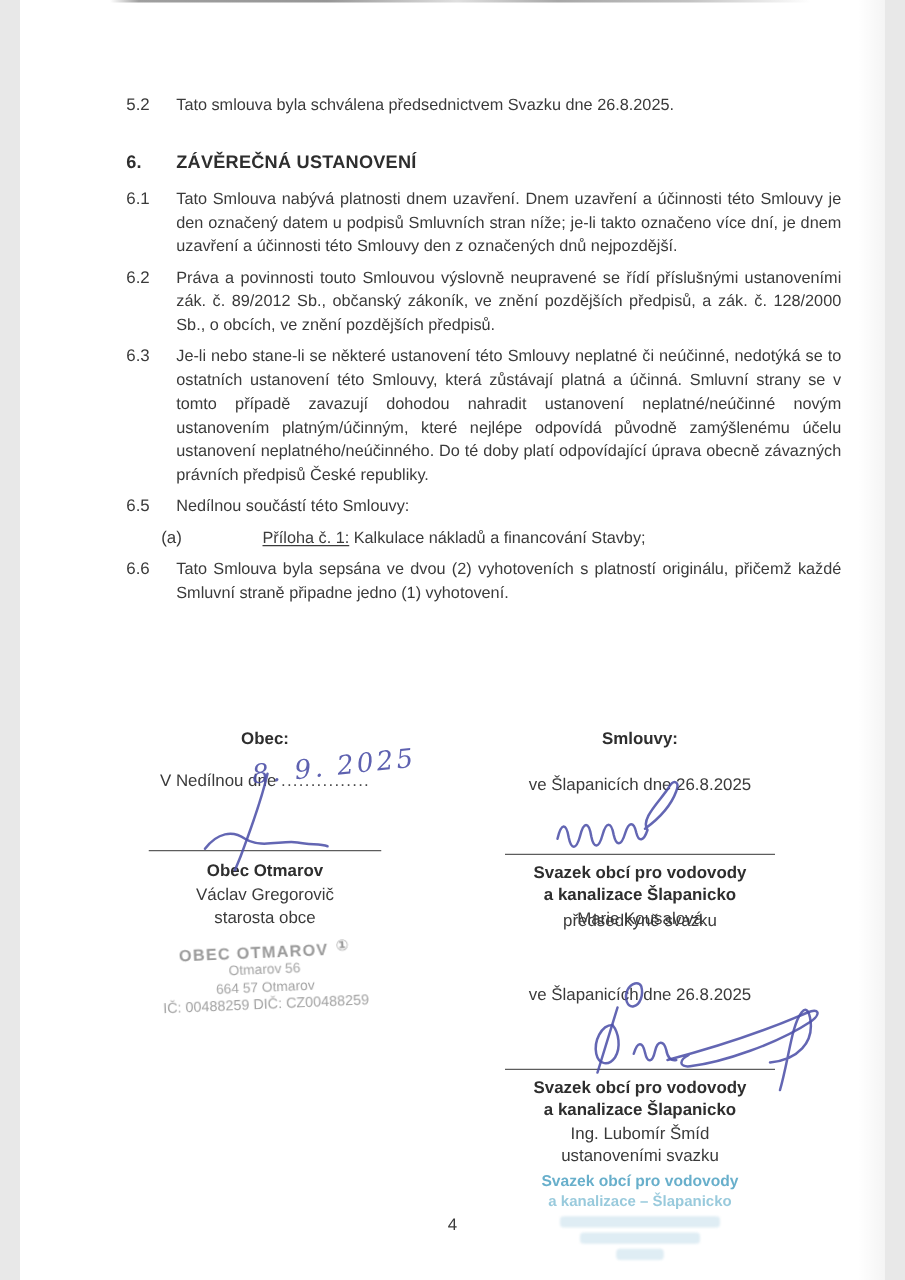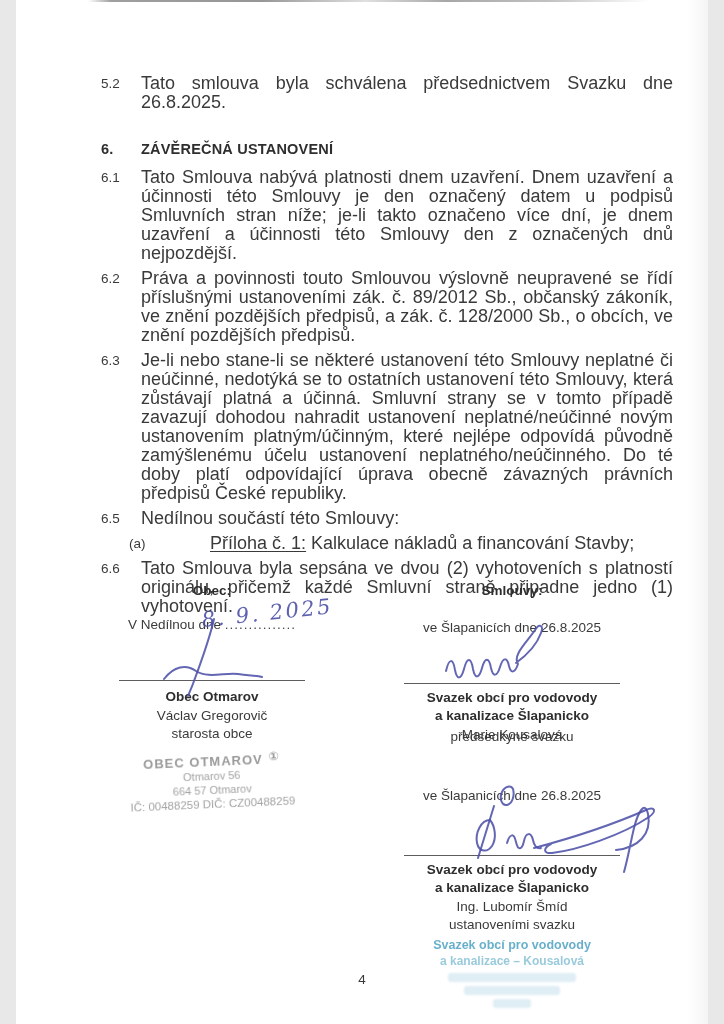--- a/index.html
+++ b/index.html
@@ -26,21 +26,21 @@
     background:linear-gradient(90deg, rgba(0,0,0,0), rgba(0,0,0,.045));
   }
   .scan-speck{
     position:absolute;left:704px;top:60px;width:2px;height:15px;
     background:repeating-linear-gradient(180deg, rgba(90,90,90,.5) 0 2px, transparent 2px 5px);
   }
   
   .content{position:absolute;left:85px;top:74px;width:572px;}
   .clause{display:flex;margin-bottom:6px;}
   .clause .num{flex:0 0 40px;font-size:13.5px;line-height:19px;}
-  .clause .txt{flex:1;font-size:18px;line-height:19px;text-align:justify;}
+  .clause .txt{flex:1;font-size:13px;line-height:19px;text-align:justify;}
   .clause.space-after{margin-bottom:27px;}
   .clause.heading{margin-top:2px;margin-bottom:8px;}
   .clause.heading .num,.clause.heading .txt{
     font-weight:bold;font-size:14.5px;line-height:21px;color:#2e2e2e;text-align:left;letter-spacing:.2px;
   }
   .clause.sub{margin-left:28px;}
   .clause.sub .num{flex:0 0 37px;}
   .clause.sub .txt{text-align:left;margin-left:44px;}
   .ul{text-decoration:underline;text-underline-offset:2px;}
   
@@ -157,21 +157,21 @@
 
     <div class="abs plain" style="top:205px;">ve Šlapanicích dne 26.8.2025</div>
     <div class="abs sig-line" style="top:272px;"></div>
     <div class="abs org" style="top:279px;">Svazek obcí pro vodovody</div>
     <div class="abs org" style="top:297px;">a kanalizace Šlapanicko</div>
     <div class="abs plain" style="top:316px;">Ing. Lubomír Šmíd</div>
     <div class="abs plain" style="top:334px;">ustanoveními svazku</div>
 
     <div class="abs stamp-teal" style="top:354px;">
       <div class="t1">Svazek obcí pro vodovody</div>
-      <div class="t2">a kanalizace – Kousalová</div>
+      <div class="t2">a kanalizace – Šlapanicko</div>
       <div class="t-faded" style="width:128px;"></div>
       <div class="t-faded" style="width:96px;"></div>
       <div class="t-faded" style="width:38px;"></div>
     </div>
   </div>
 
   <svg class="ink-overlay" width="724" height="1024" viewBox="0 0 724 1024">
 
     <text class="hand-date-text" x="252" y="620" text-anchor="middle" transform="rotate(-6 252 620)">8. 9. 2025</text>
 

